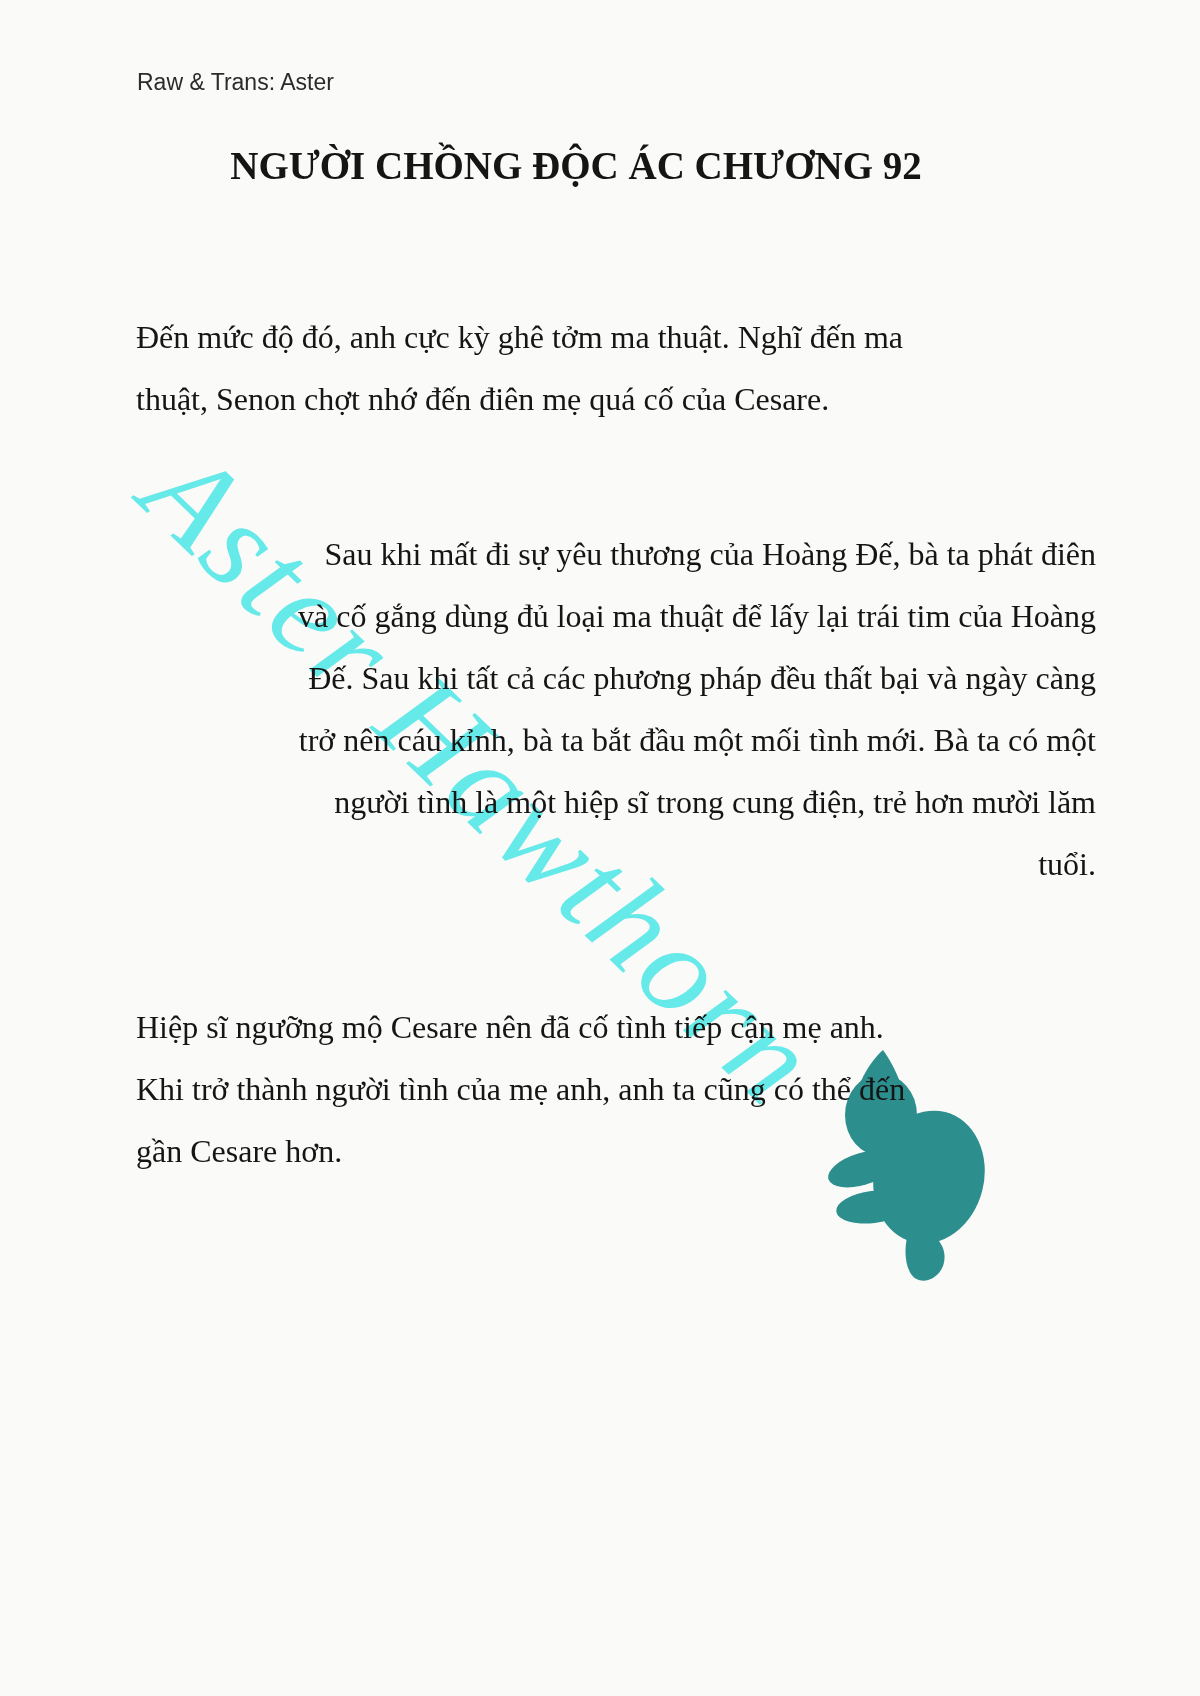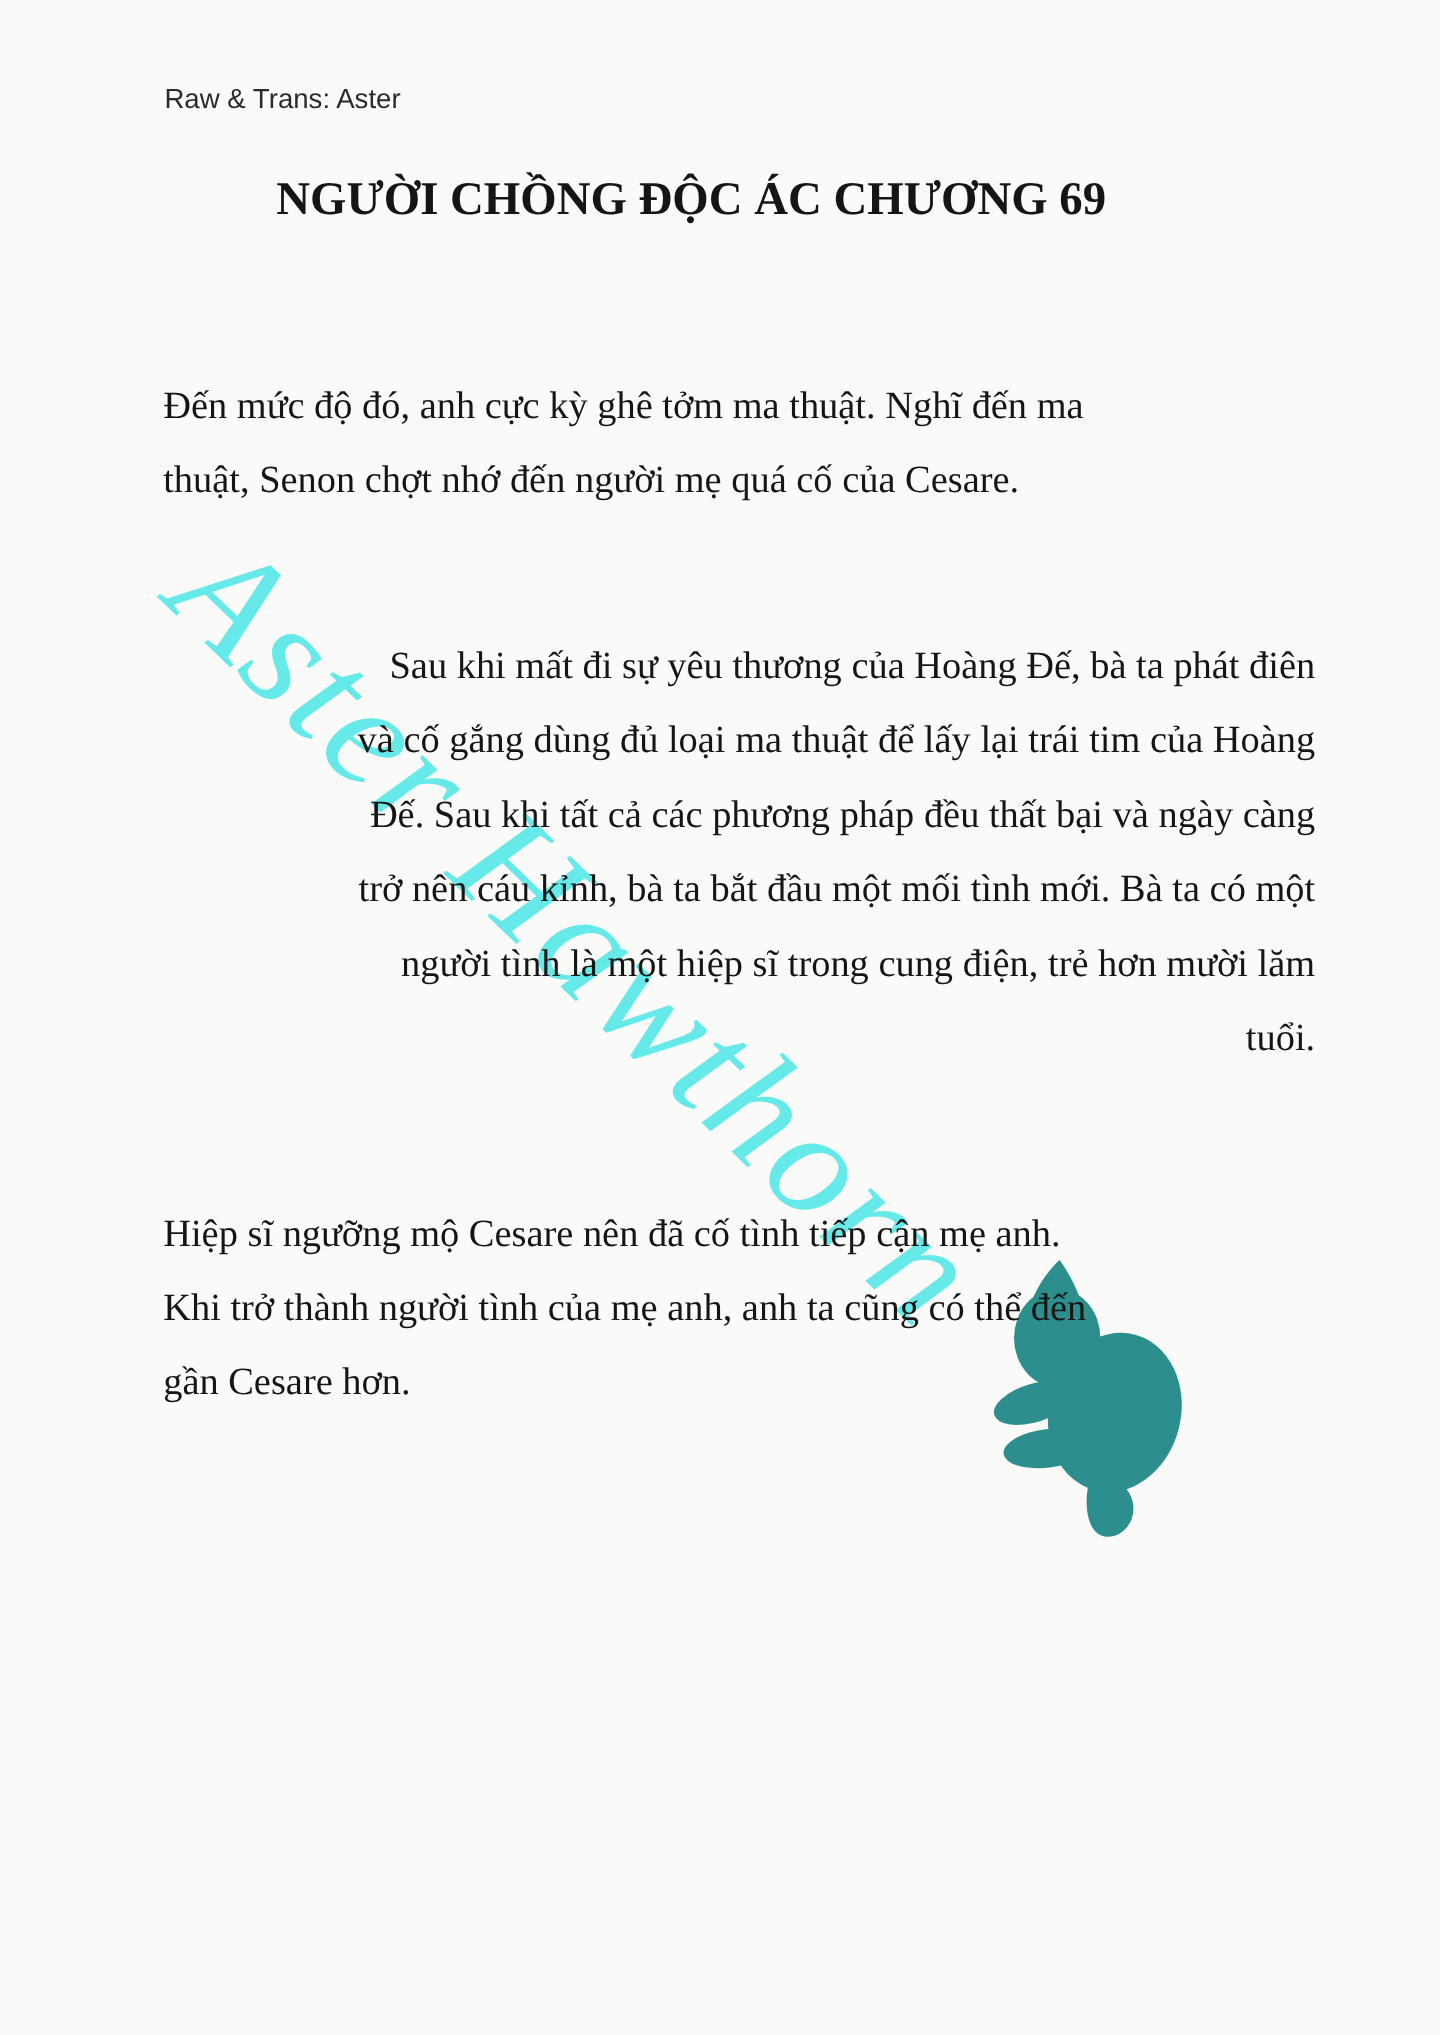--- a/index.html
+++ b/index.html
@@ -77,21 +77,21 @@
     z-index: 1;
   }
 </style>
 </head>
 <body>
 
 <div class="page" style="background: rgb(250, 250, 248); color: rgb(21, 21, 21); padding-left: 48px;">
 
   <div class="credit">Raw &amp; Trans: Aster</div>
 
-  <h1 class="title">NGƯỜI CHỒNG ĐỘC ÁC CHƯƠNG 69</h1>
+  <h1 class="title">NGƯỜI CHỒNG ĐỘC ÁC CHƯƠNG 92</h1>
 
   <div class="watermark" style="color: rgb(90, 232, 232);">Aster Hawthorn</div>
 
   <svg class="cat" width="165" height="237" viewBox="0 0 165 237" aria-hidden="true">
     <g fill="#2d8e8e">
 
       <path d="M58 2 C66 13 73 27 77 40 L36 33 C42 20 50 9 58 2 Z"></path>
 
       <ellipse cx="56" cy="67" rx="36" ry="41"></ellipse>
 
@@ -100,21 +100,21 @@
       <ellipse cx="37" cy="121" rx="35" ry="16" transform="rotate(-17 37 121)"></ellipse>
 
       <ellipse cx="48" cy="159" rx="37" ry="16" transform="rotate(-7 48 159)"></ellipse>
 
       <path d="M88 178 C112 184 124 200 118 218 C112 233 94 238 86 226 C78 214 80 192 84 184 Z"></path>
     </g>
   </svg>
 
   <div class="body-col">
     <p class="para">Đến mức độ đó, anh cực kỳ ghê tởm ma thuật. Nghĩ đến ma
-thuật, Senon chợt nhớ đến người mẹ quá cố của Cesare.</p>
+thuật, Senon chợt nhớ đến điên mẹ quá cố của Cesare.</p>
     <p class="para">Sau khi mất đi sự yêu thương của Hoàng Đế, bà ta phát điên
 và cố gắng dùng đủ loại ma thuật để lấy lại trái tim của Hoàng
 Đế. Sau khi tất cả các phương pháp đều thất bại và ngày càng
 trở nên cáu kỉnh, bà ta bắt đầu một mối tình mới. Bà ta có một
 người tình là một hiệp sĩ trong cung điện, trẻ hơn mười lăm
 tuổi.</p>
     <p class="para">Hiệp sĩ ngưỡng mộ Cesare nên đã cố tình tiếp cận mẹ anh.
 Khi trở thành người tình của mẹ anh, anh ta cũng có thể đến
 gần Cesare hơn.</p>
   </div>

